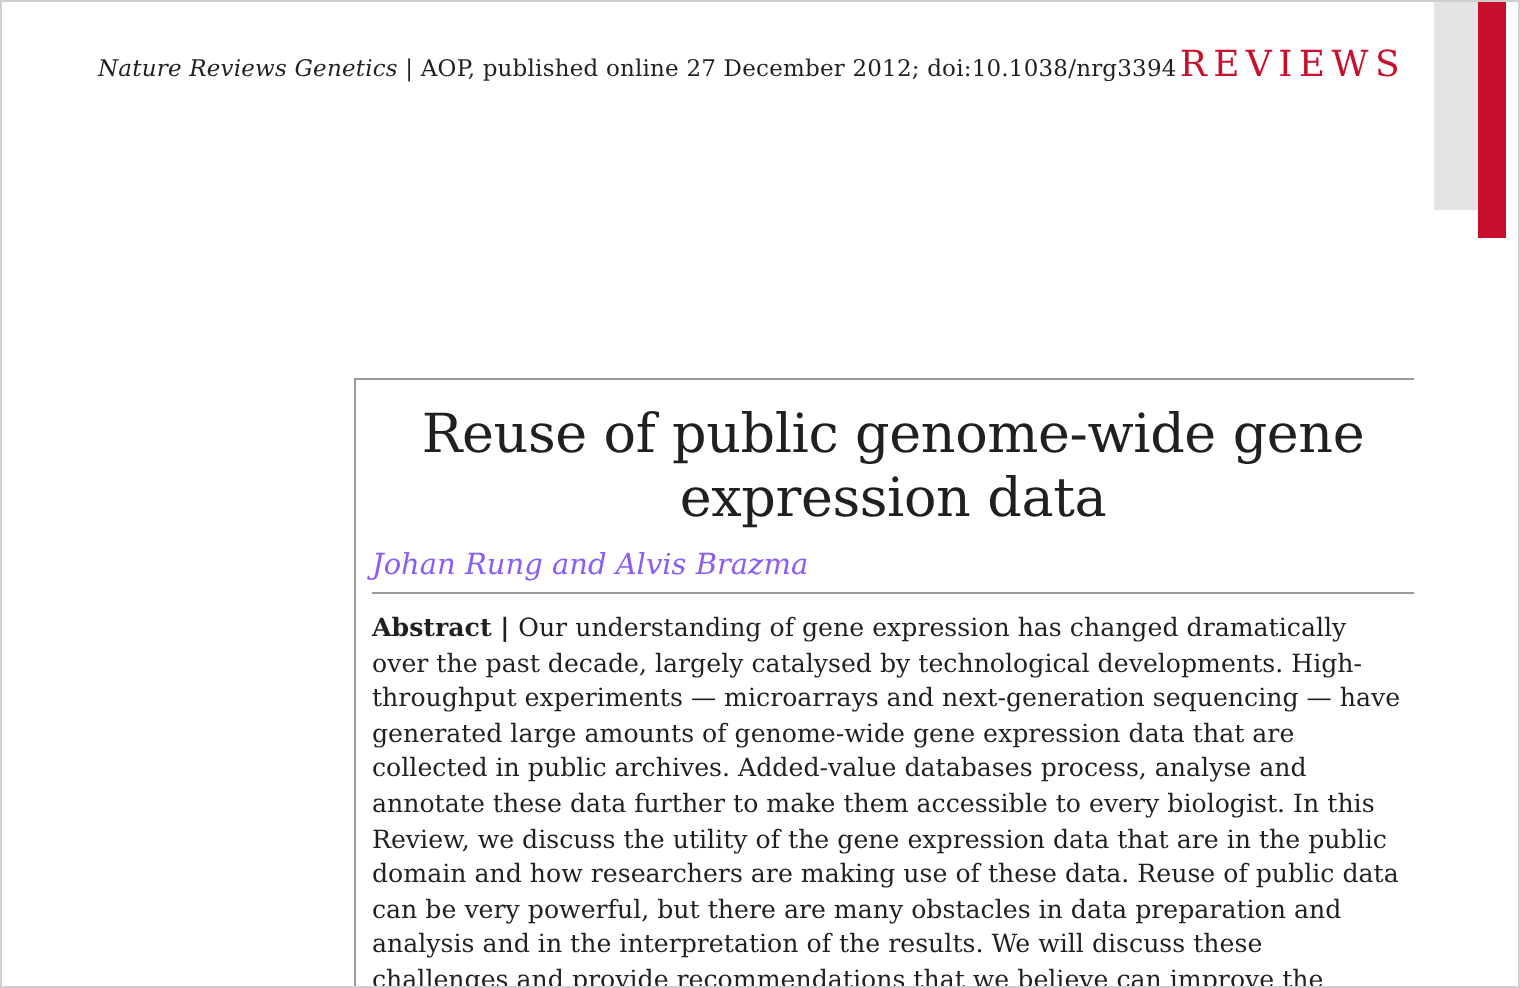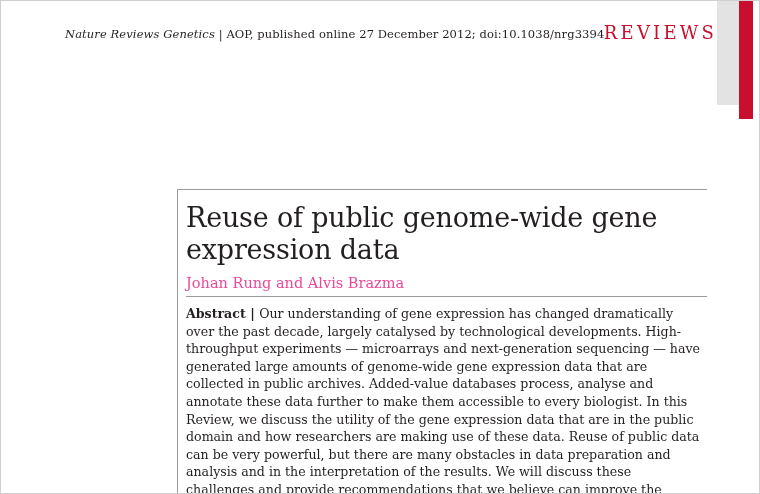--- a/index.html
+++ b/index.html
@@ -22,37 +22,37 @@
     height: 494px;
     background: #ffffff;
     border: 1px solid #cfcfcf;
     box-sizing: border-box;
     overflow: hidden;
   }
 
   
   .journal-line {
     position: absolute;
-    left: 64px;
+    left: 48px;
     top: 26px;
     font-size: 11.5px;
     color: #231f20;
     letter-spacing: 0.1px;
     white-space: nowrap;
   }
   .journal-line .jtitle {
     font-style: italic;
   }
   .journal-line .jrest {
     font-style: normal;
   }
 
   .reviews-word {
     position: absolute;
-    right: 42px;
+    right: 56px;
     top: 21px;
     font-size: 18px;
     letter-spacing: 3.2px;
     color: #c8102e;
     font-family: "DejaVu Serif", serif;
     font-weight: normal;
     white-space: nowrap;
   }
 
   
@@ -104,26 +104,28 @@
 
   .title {
     margin: 0;
     padding: 12px 0 0 9px;
     font-size: 27px;
     line-height: 32px;
     font-weight: normal;
     color: #231f20;
     font-family: "DejaVu Serif", serif;
     letter-spacing: -0.2px;
+    text-align: center;
   }
 
   .authors {
     padding: 9px 0 5px 9px;
     font-size: 14.5px;
-    color: #ec4899;
+    font-style: italic;
+    color: #8b5cf6;
   }
 
   .rule-authors {
     margin-left: 9px;
     width: 521px;
     height: 1px;
     background: #9b9b9b;
   }
 
   .abstract {

